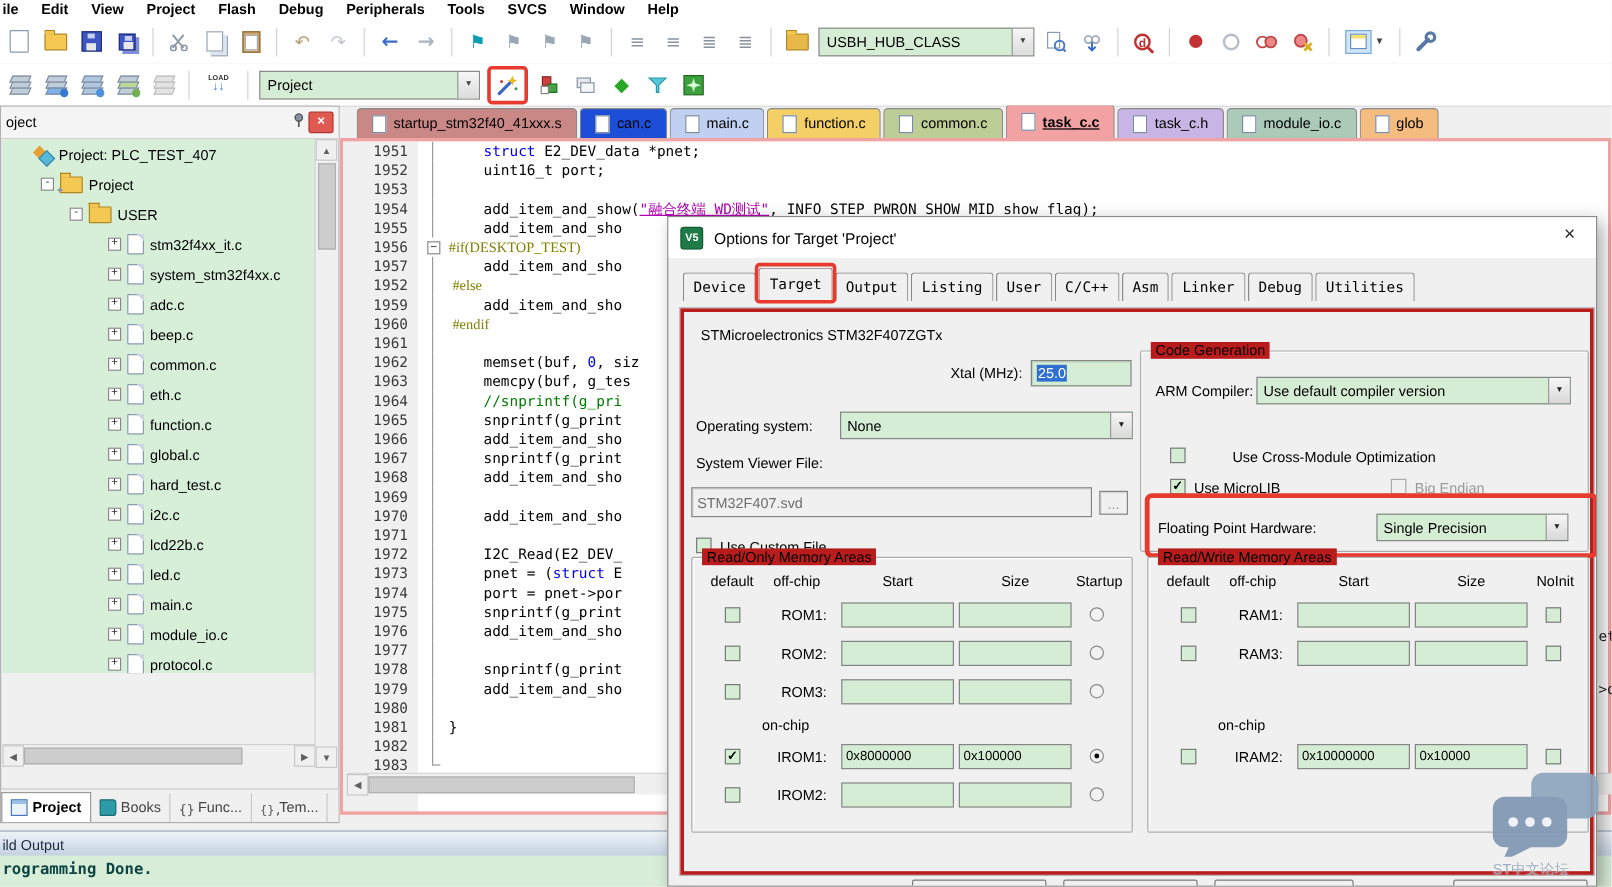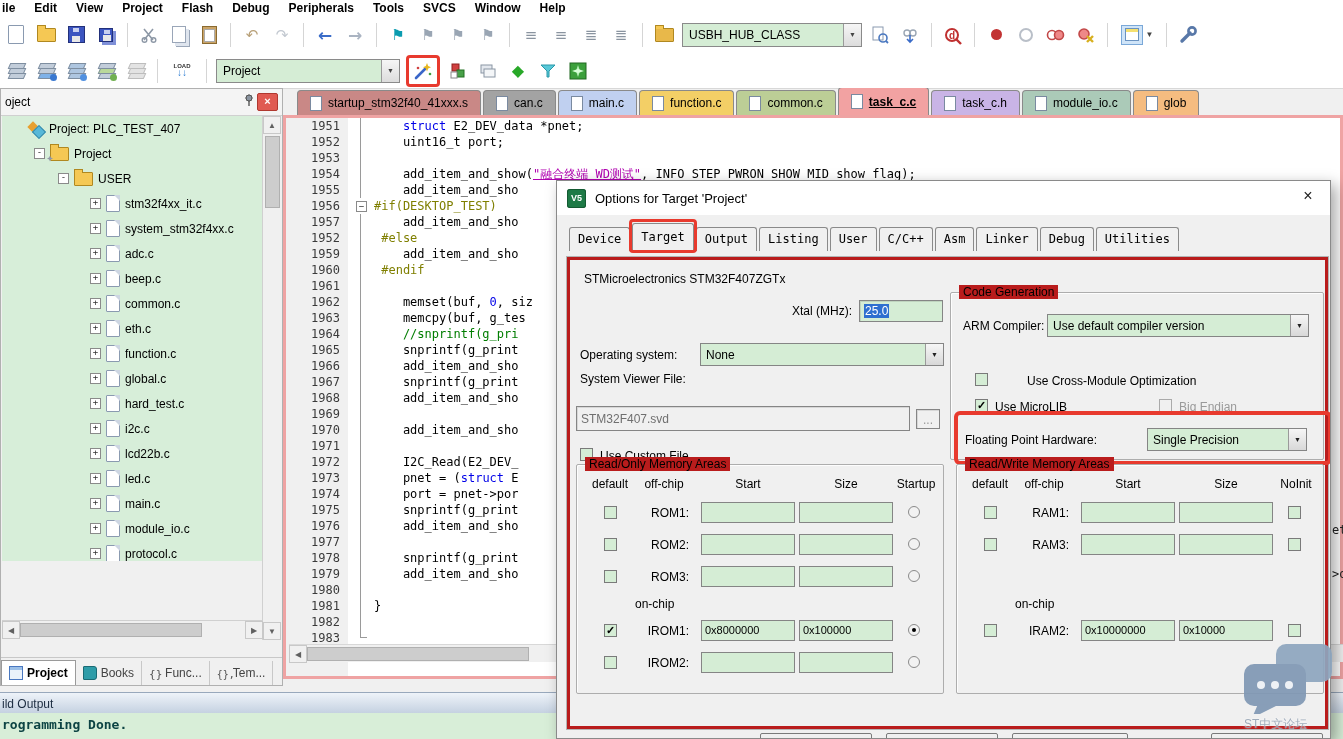--- a/index.html
+++ b/index.html
@@ -100,21 +100,21 @@
   .cl{display:flex;height:16px;font-family:"DejaVu Sans Mono",monospace;font-size:12px;line-height:16px;white-space:pre;}
   .ln{width:54px;text-align:right;padding-right:8px;color:#3a3a3a;flex:none;}
   .fold{width:26px;flex:none;position:relative;}
   .fold::before{content:"";position:absolute;left:12px;top:0;bottom:0;border-left:1px solid #9a9a9a;}
   .fold.f-m::before{display:none;}
   .fold.f-m::after{content:"−";position:absolute;left:8px;top:3px;width:9px;height:9px;background:#fff;
         border:1px solid #8a8a8a;font-size:9px;line-height:8px;text-align:center;color:#333;}
   .fold.f-end::before{bottom:8px;}
   .fold.f-end::after{content:"";position:absolute;left:12px;bottom:8px;width:7px;border-bottom:1px solid #9a9a9a;}
   .code{flex:1;}
-  .tk-kw{color:#0000e8;} .tk-pp{color:#7f7f00;} .tk-cmt{color:#007d00;}
+  .tk-kw{color:#0000e8;} .tk-pp{color:#7f7f00;font-family:Liberation Serif, serif;} .tk-cmt{color:#007d00;}
   .tk-str{color:#b000b0;text-decoration:underline;} .tk-num{color:#0000e8;}
   #ehscroll{position:absolute;left:3px;bottom:14px;width:1054px;height:17px;background:#f0f0f0;border-top:1px solid #d8d8d8;}
   .frag{position:absolute;font-family:"DejaVu Sans Mono",monospace;font-size:12px;color:#222;}
   
   #outhead{left:0;top:692px;width:1343px;height:21px;background:linear-gradient(#eef3f9,#c3d0e0);
            border-top:1px solid #98a8bc;display:flex;align-items:center;padding-left:2px;font-size:12px;color:#1c2c40;}
   #outbody{left:0;top:713px;width:1343px;height:26px;background:#d8eed8;font-family:"DejaVu Sans Mono",monospace;
            font-size:13px;font-weight:bold;color:#0d4444;padding:4px 0 0 2px;box-sizing:border-box;}
   
   #dialog{left:556px;top:180px;width:775px;height:559px;background:#f0f0f0;border:1px solid #8a8a8a;
@@ -553,21 +553,21 @@
 </div>
 
 <div id="editor" class="abs">
   <div id="etabs">
 
       <div class="etab" style="background: rgb(201, 136, 134);">
         <span class="eticon"></span>
         <span class="etl">startup_stm32f40_41xxx.s</span>
       </div>
 
-      <div class="etab" style="background: #a3a3a3; margin-top: 30px;">
+      <div class="etab" style="background: #1d4ed8; margin-top: 30px;">
         <span class="eticon"></span>
         <span class="etl">can.c</span>
       </div>
 
       <div class="etab" style="background: rgb(192, 208, 240);">
         <span class="eticon"></span>
         <span class="etl">main.c</span>
       </div>
 
       <div class="etab" style="background: rgb(243, 207, 102);">
@@ -852,21 +852,21 @@
 
     <span class="lbl" style="left:130px;top:44px;width:152px;text-align:right;">Xtal (MHz):</span>
     <span class="fld" style="left:289px;top:40px;width:84px;height:22px;"><span style="background:#2e6fd0;color:#fff;padding:0 1px;">25.0</span></span>
 
     <span class="lbl" style="left:10px;top:88px;">Operating system:</span>
     <div class="dd" style="left:130px;top:83px;width:244px;height:23px;">
       <span class="dval">None</span>
       <span class="dbtn2">▼</span>
     </div>
 
-    <span class="lbl" style="left:10px;top:112px;">System Viewer File:</span>
+    <span class="lbl" style="left:10px;top:119px;">System Viewer File:</span>
     <span class="fld dis" style="left:6px;top:146px;width:334px;height:25px;padding-top:5px;">STM32F407.svd</span>
     <span class="fld dis" style="left:346px;top:149px;width:24px;height:20px;text-align:center;color:#9a9a9a;">...</span>
 
     <span class="ck" style="left:10px;top:188px;"></span>
     <span class="lbl" style="left:30px;top:189px;">Use Custom File</span>
 
     <div class="grp" style="left:380px;top:32px;width:372px;height:166px;">
       <span class="gtitle">Code Generation</span>
       <span class="lbl" style="left:12px;top:26px;">ARM Compiler:</span>
       <div class="dd" style="left:96px;top:21px;width:262px;height:23px;">

